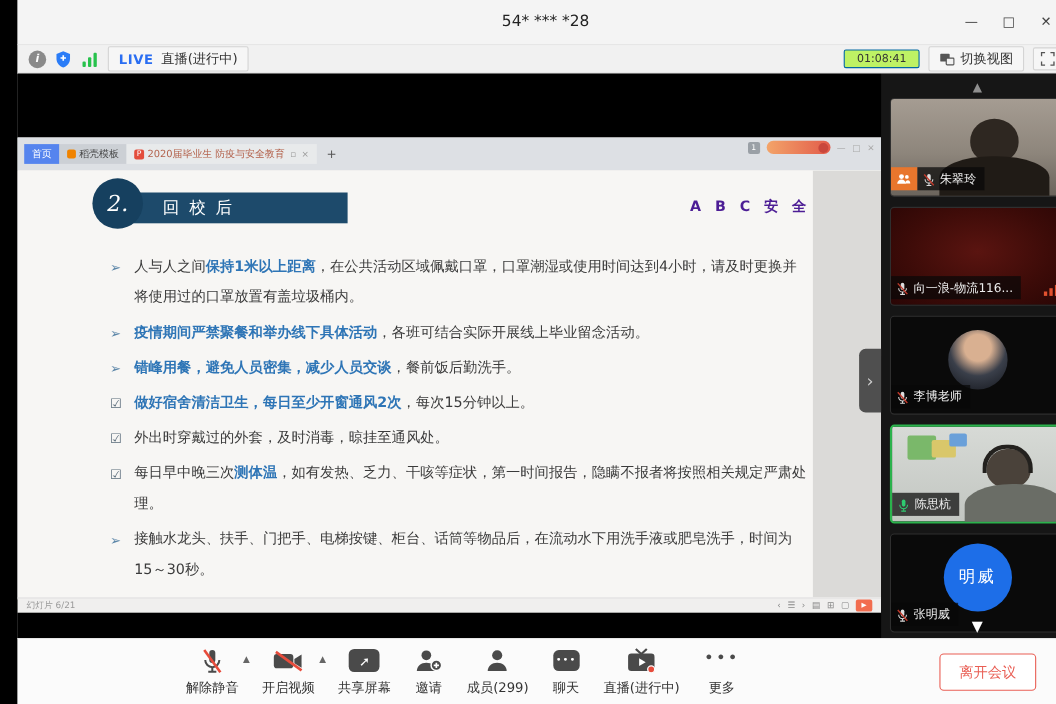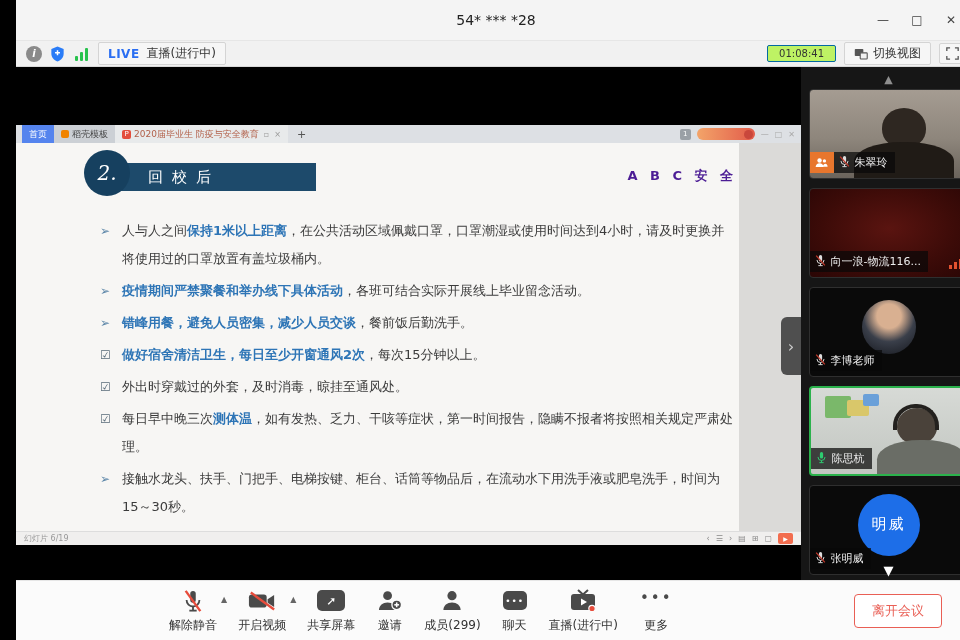--- a/index.html
+++ b/index.html
@@ -28,21 +28,21 @@
   .timer-box { border:1px solid #0369a1; border-radius:2px; padding:2px 11px; font-size:10px; color:#333; background:#bef264; }
   .switch-box { border:1px solid #d4d4d4; border-radius:2px; padding:2px 9px; font-size:12px; color:#333;
                 display:flex; align-items:center; gap:5px; background:#f6f6f6; }
   .fs-box { border:1px solid #d4d4d4; border-radius:2px; padding:3px 6px; background:#f6f6f6; display:flex; }
 
   
   .main { display:flex; height:513px; background:#000; }
   .content { width:785px; position:relative; background:#000; }
 
   .browser { position:absolute; top:58px; left:0; right:0; height:420px; background:#f6f5f3; }
-  .tabbar { height:18px; background:#dde0e4; display:flex; align-items:center; padding-left:6px;
+  .tabbar { height:30px; background:#dde0e4; display:flex; align-items:center; padding-left:6px;
             font-size:9px; color:#444; position:relative; }
   .tab { display:flex; align-items:center; gap:3px; padding:0 7px; height:18px; white-space:nowrap; }
   .tab-home { background:#5584ee; color:#fff; }
   .tab-docer { background:#ccd0d5;align-items:center; }
   .tab-doc { background:#e8eaeb; color:#b2604a; }
   .docer-ico { width:8px; height:8px; background:#f08300; border-radius:2px; flex:none; }
   .doc-ico { width:9px; height:9px; background:#e34d3c; border-radius:2px; color:#fff; font-size:7px;
              display:flex; align-items:center; justify-content:center; flex:none; }
   .tab-x { color:#999; font-size:8px; margin-left:2px; }
   .newtab { margin-left:9px; color:#555; font-size:11px; }
@@ -81,21 +81,21 @@
 
   
   .sidebar { width:175px; background:#161616; position:relative; overflow:hidden; padding-top:2px; }
   .collapse-up { height:20px; display:flex; align-items:center; justify-content:center; color:#8f8f8f; font-size:11px; }
   .thumb { width:160px; height:90px; margin:0 auto 9px; background:#000; border:1px solid #2f2f2f;
            border-radius:4px; position:relative; overflow:hidden; }
   .thumb.active { border:2px solid #2bb24c; }
   .name-strip { position:absolute; left:0; bottom:5px; display:flex; align-items:stretch; max-width:100%; z-index:3; }
   .host-badge { width:24px; background:#e8762d; display:flex; align-items:center; justify-content:center; flex:none; }
   .nlabel { background:rgba(8,8,8,.72); color:#eee; font-size:11px; padding:3px 7px 3px 4px;
-            display:flex; align-items:flex-start; gap:4px; white-space:nowrap; overflow:hidden; }
+            display:flex; align-items:flex-end; gap:4px; white-space:nowrap; overflow:hidden; }
   .sig { position:absolute; right:6px; bottom:8px; display:flex; align-items:flex-end; gap:2px; z-index:3; }
   .sig i { width:3px; background:#e2512f; display:block; }
   .scroll-down { position:absolute; bottom:2px; left:50%; transform:translateX(-50%); color:#fff; font-size:13px; z-index:6; }
 
   .v-zhu { background:linear-gradient(180deg,#a59c92 0%,#8e867c 55%,#6b645c 100%); }
   .v-xiang { background:radial-gradient(ellipse at 50% 45%,#5a1410 0%,#3c0b08 60%,#2a0605 100%); }
   .v-chen { background:linear-gradient(180deg,#d7dad6 0%,#c2c6c1 100%); }
   .v-dark { background:#0a0a0a; }
   .sil-head { position:absolute; background:#2e2721; border-radius:50% 50% 46% 46%; }
   .sil-body { position:absolute; background:#201b16; border-radius:48% 48% 0 0; }
@@ -234,21 +234,21 @@
                 <span class="btext"><span>每日早中晚三次</span><span class="hl">测体温</span><span>，如有发热、乏力、干咳等症状，第一时间报告，隐瞒不报者将按照相关规定严肃处理。</span></span>
               </div>
               <div class="bullet">
                 <span class="marker arrow">➢</span>
                 <span class="btext"><span>接触水龙头、扶手、门把手、电梯按键、柜台、话筒等物品后，在流动水下用洗手液或肥皂洗手，时间为15～30秒。</span></span>
               </div>
             </div>
         </div>
 
         <div class="pptstatus">
-          <span>幻灯片 6/19</span>
+          <span>幻灯片 6/21</span>
           <span class="ps-right">
             <span>‹</span>
             <span>☰</span>
             <span>›</span>
             <span>▤</span>
             <span>⊞</span>
             <span>▢</span>
             <span class="ps-play">▶</span>
           </span>
         </div>

